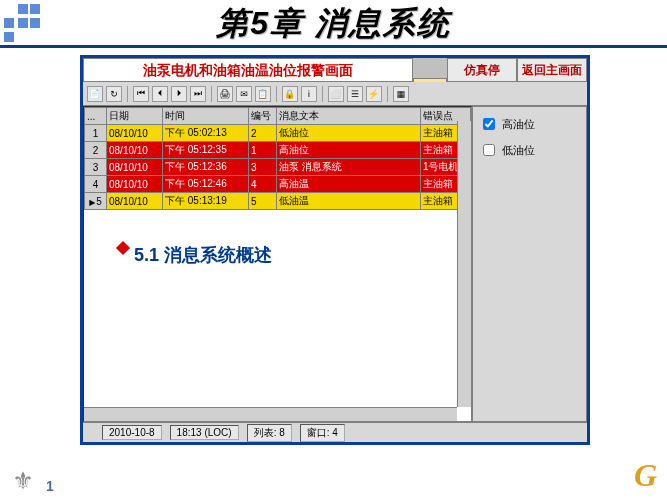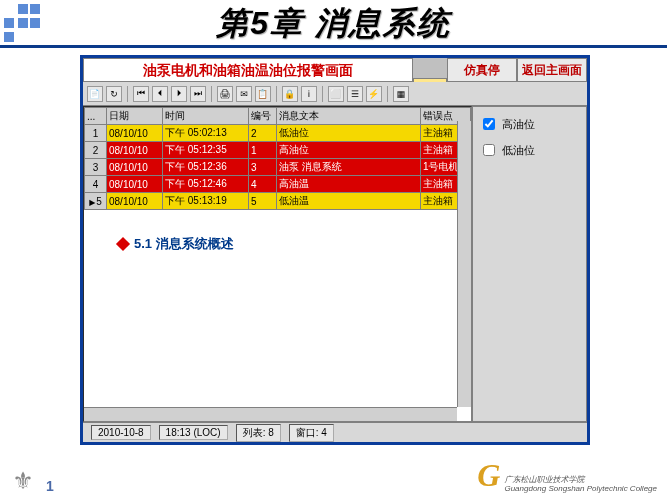--- a/index.html
+++ b/index.html
@@ -23,23 +23,23 @@
   .grid th { background: #d0d0d0; border: 1px solid #808080; font-weight: normal; padding: 1px 2px; text-align: left; height: 14px; }
   .grid td { border: 1px solid #808080; padding: 1px 2px; height: 14px; color: #fff; overflow: hidden; white-space: nowrap; }
   .grid td.rownum { background: #d0d0d0 !important; color: #000 !important; text-align: center; }
   .row-yellow td { background: #f5d800; color: #000; }
   .row-red td { background: #d80000; color: #fff; }
   .row-current td.rownum::before { content: "▶"; font-size: 8px; margin-right: 1px; }
   .side-panel { width: 115px; background: #d8d8d8; border: 1px solid #808080; padding: 8px 6px; font-size: 11px; display: flex; flex-direction: column; gap: 8px; }
   .chk { display: flex; align-items: center; gap: 4px; }
   .chk input { width: 12px; height: 12px; }
   .overlay { position: absolute; top: 120px; left: 30px; background: rgba(255,255,255,0); padding: 4px; }
-  .overlay-line { display: flex; align-items: center; gap: 6px; font-size: 13px; font-weight: bold; color: #003a8a; margin: 4px 0; }
+  .overlay-line { display: flex; align-items: flex-start; gap: 6px; font-size: 18px; font-weight: bold; color: #003a8a; margin: 12px 0; }
   .overlay-line .dia { width: 10px; height: 10px; background: #d80000; transform: rotate(45deg); flex-shrink: 0; }
-  .statusbar { height: 20px; background: #d8d8d8; border-top: 1px solid #808080; display: flex; align-items: center; font-size: 10px; padding: 0 8px; gap: 8px; }
+  .statusbar { height: 20px; background: #d8d8d8; border-top: 1px solid #808080; display: flex; align-items: center; font-size: 10px; padding: 0 19px; gap: 8px; }
   .status-cell { border: 1px inset #aaa; padding: 1px 6px; background: #e8e8e8; }
   .vscroll { position: absolute; right: 0; top: 14px; bottom: 14px; width: 14px; background: #d0d0d0; border-left: 1px solid #808080; }
   .hscroll { position: absolute; left: 0; right: 14px; bottom: 0; height: 14px; background: #d0d0d0; border-top: 1px solid #808080; }
   .page-num { position: absolute; bottom: 6px; left: 46px; color: #4a6aa8; font-size: 14px; font-weight: bold; }
   .fleur { position: absolute; bottom: 4px; left: 8px; width: 30px; height: 30px; color: #888; display: flex; align-items: center; justify-content: center; font-size: 24px; }
   .footer-logo { position: absolute; bottom: 6px; right: 10px; display: flex; align-items: flex-end; gap: 4px; }
   .footer-logo .g { font-size: 32px; font-style: italic; font-weight: bold; color: #dba020; font-family: Georgia, serif; }
   .footer-logo .txt { display: flex; flex-direction: column; font-size: 8px; line-height: 1.1; color: #555; font-style: italic; }
 </style>
 </head>
@@ -183,19 +183,15 @@
       <span class="status-cell">列表: 8</span>
       <span class="status-cell">窗口: 4</span>
     </div>
   </div>
 
   <div class="fleur">⚜</div>
   <div class="page-num">1</div>
 
   <div class="footer-logo">
     <span class="g">G</span>
-    <span class="txt">
-      <span>广东松山职业技术学院</span>
-      <span>Guangdong Songshan Polytechnic College</span>
-    </span>
   </div>
 
 </div>
 
 </body></html>

